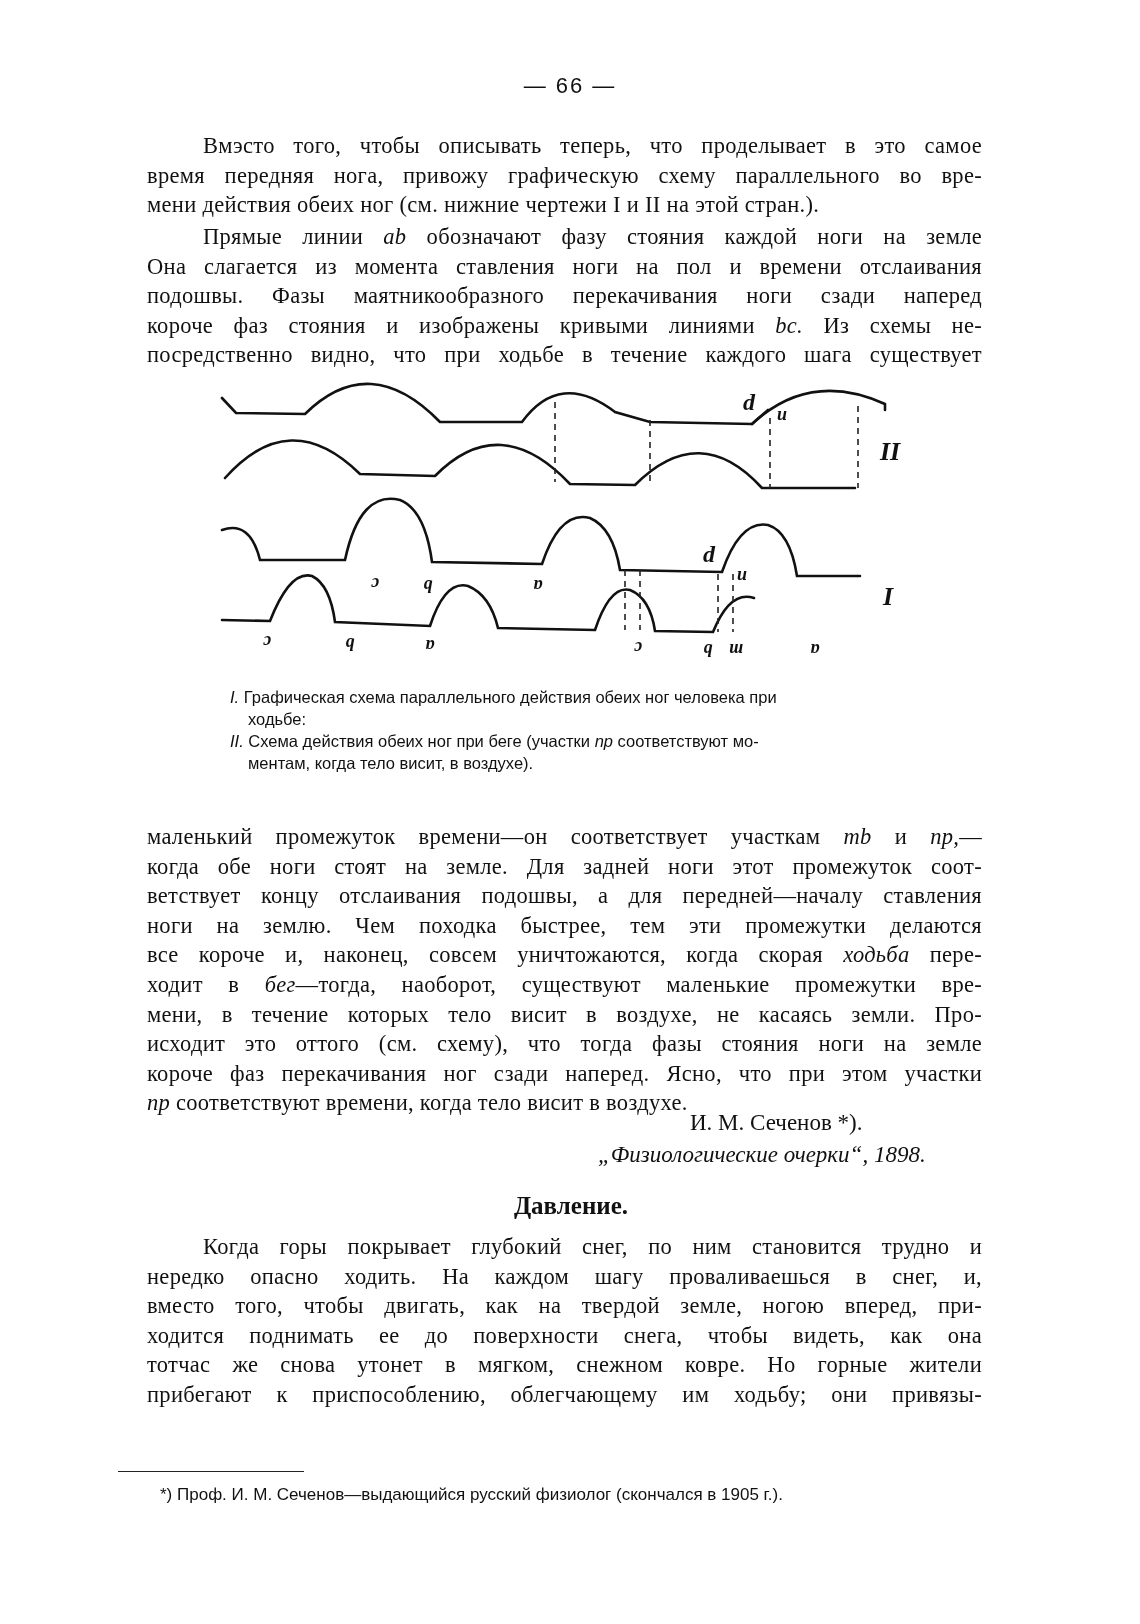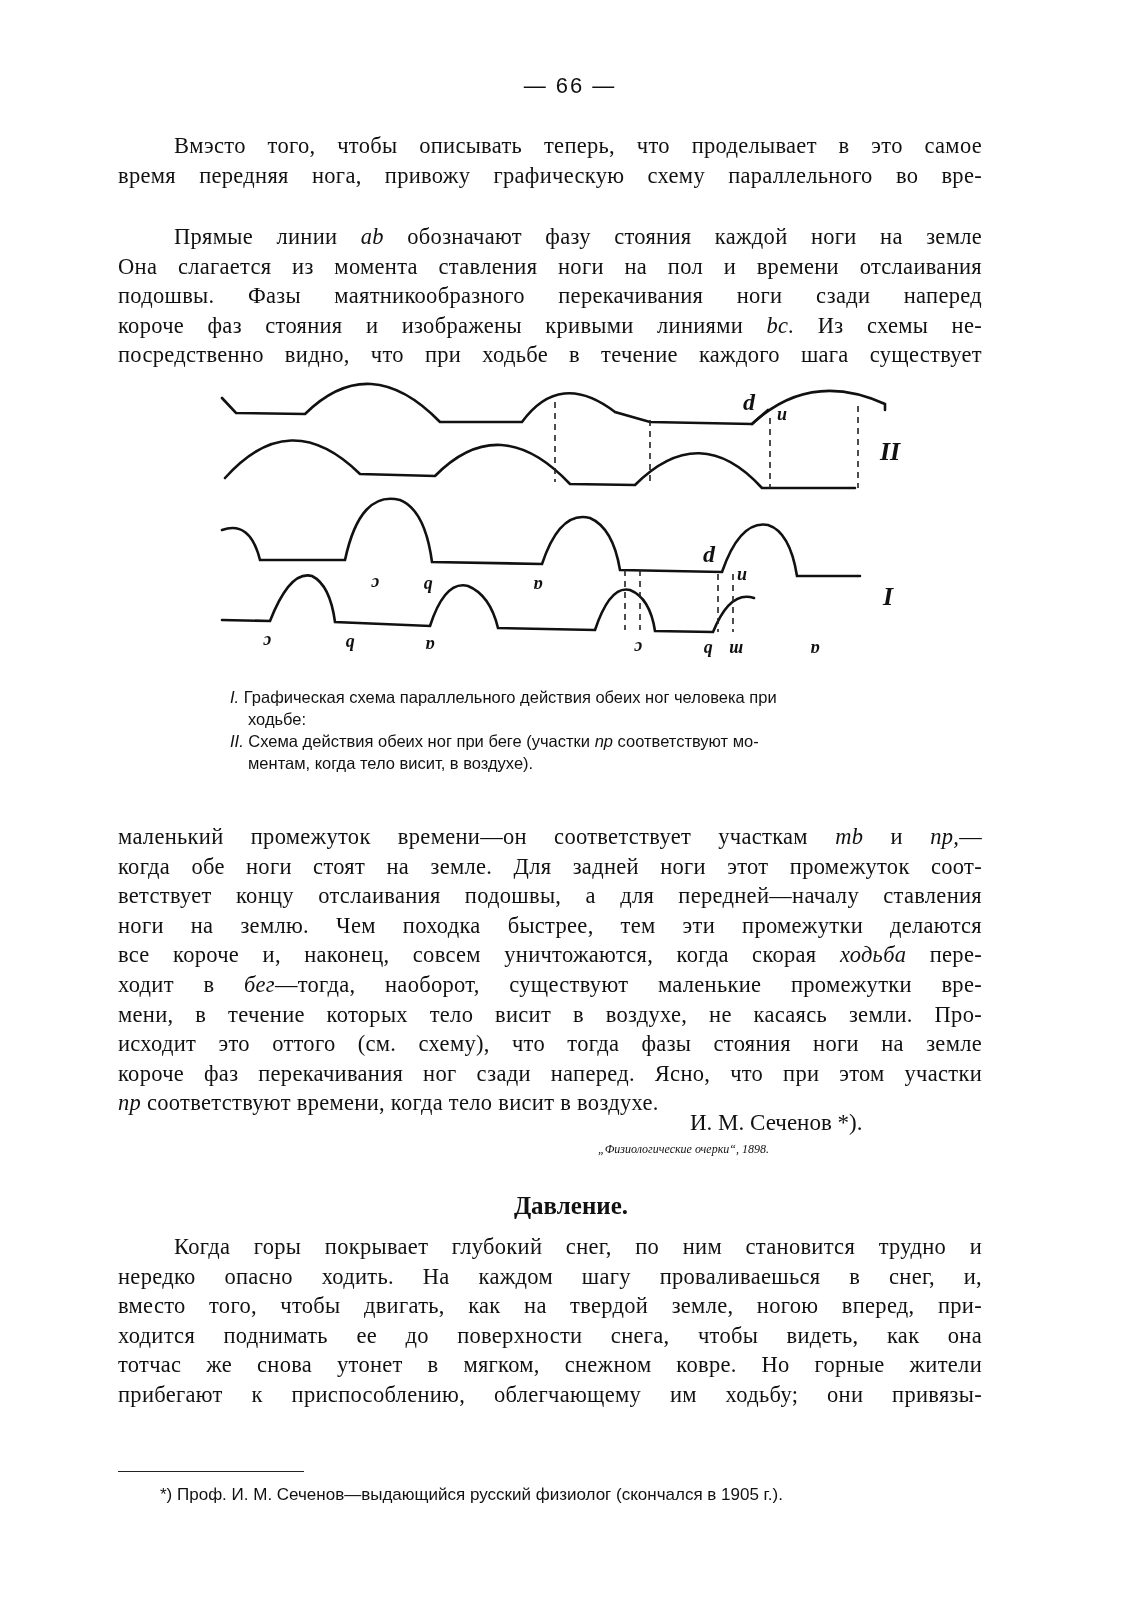--- a/index.html
+++ b/index.html
@@ -1,42 +1,43 @@
 <!DOCTYPE html>
 <html><head>
 <meta charset="utf-8">
 <style>
   html, body { margin: 0; padding: 0; background: #ffffff; }
   body { width: 1140px; height: 1624px; position: relative; overflow: hidden; color: #111; }
   .page { position: absolute; left: 0; top: 0; width: 1140px; height: 1208px; }
   .pagenum { position: absolute; top: 73px; left: 0; width: 1140px; text-align: center; font-size: 22px; font-family: "Liberation Sans", sans-serif; letter-spacing: 2px; }
   .para { position: absolute; left: 118px; width: 864px; font-family: "Liberation Serif", "DejaVu Serif", serif; font-size: 22.5px; line-height: 29.6px; text-align: justify; letter-spacing: 0.3px; }
-  .para .line { display: block; text-align: justify; text-align-last: justify; white-space: nowrap; height: 29.6px; }
+  .para .line { display: block; text-align: justify; text-align-last: justify; white-space: nowrap; height: 29.6px; margin-left: 29px; }
   .para .line.last { text-align-last: left; }
   .para .line.indent { padding-left: 56px; }
   i { font-style: italic; }
   .figure { position: absolute; left: 200px; top: 380px; width: 730px; height: 300px; }
   .caption { position: absolute; left: 230px; width: 670px; font-family: "Liberation Sans", "DejaVu Sans", sans-serif; font-size: 16.5px; line-height: 22px; }
   .caption .cl { display: block; white-space: nowrap; }
   .sig1 { position: absolute; top: 1110px; left: 690px; font-family: "Liberation Serif", serif; font-size: 23px; }
-  .sig2 { position: absolute; top: 1142px; left: 598px; font-family: "Liberation Serif", serif; font-style: italic; font-size: 12px; }
+  .sig2 { position: absolute; top: 1142px; left: 598px; font-family: "Liberation Serif", serif; font-style: italic; font-size: 23px; }
   .heading { position: absolute; top: 1192px; left: 16px; width: 1110px; text-align: center; font-family: "Liberation Serif", serif; font-weight: bold; font-size: 25px; }
   .footrule { position: absolute; top: 1471px; left: 118px; width: 186px; height: 0; border-top: 1.5px solid #222; }
   .footnote { position: absolute; top: 1485px; left: 160px; font-family: "Liberation Sans", sans-serif; font-size: 17px; }
 </style>
 </head>
 <body>
 
 <div class="page">
 
   <div class="pagenum">— 66 —</div>
 
   <div class="para" style="top:131px;">
     <span class="line indent">Вмэсто того, чтобы описывать теперь, что проделывает в это самое</span>
     <span class="line">время передняя нога, привожу графическую схему параллельного во вре-</span>
+    <span class="line last">мени действия обеих ног (см. нижние чертежи I и II на этой стран.).</span>
   </div>
 
   <div class="para" style="top:222px;">
     <span class="line indent"><span>Прямые линии </span><i>ab</i><span> обозначают  фазу стояния каждой ноги на земле</span></span>
     <span class="line">Она слагается из момента ставления ноги на пол и времени отслаивания</span>
     <span class="line">подошвы.  Фазы  маятникообразного  перекачивания  ноги сзади наперед</span>
     <span class="line"><span>короче фаз стояния и изображены кривыми линиями </span><i>bc.</i><span>  Из  схемы  не-</span></span>
     <span class="line">посредственно видно, что при ходьбе в течение каждого шага существует</span>
   </div>
 

